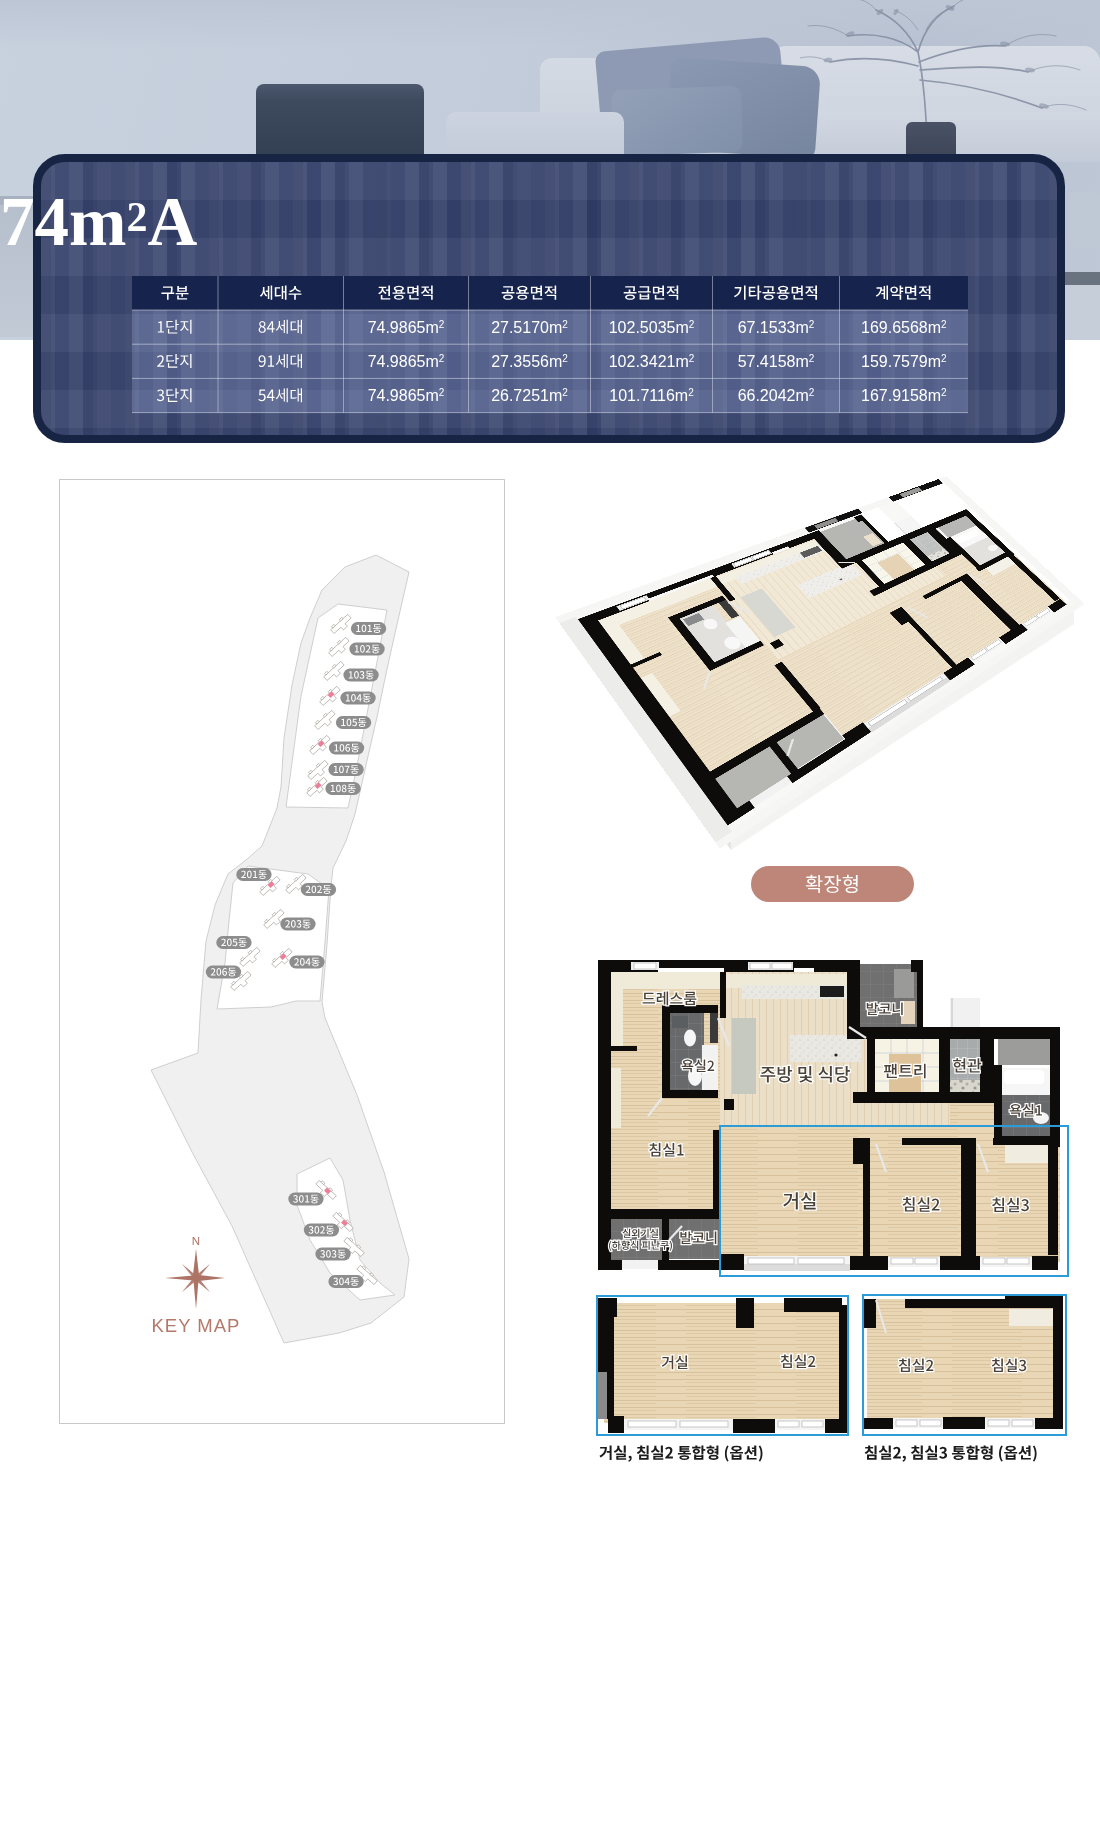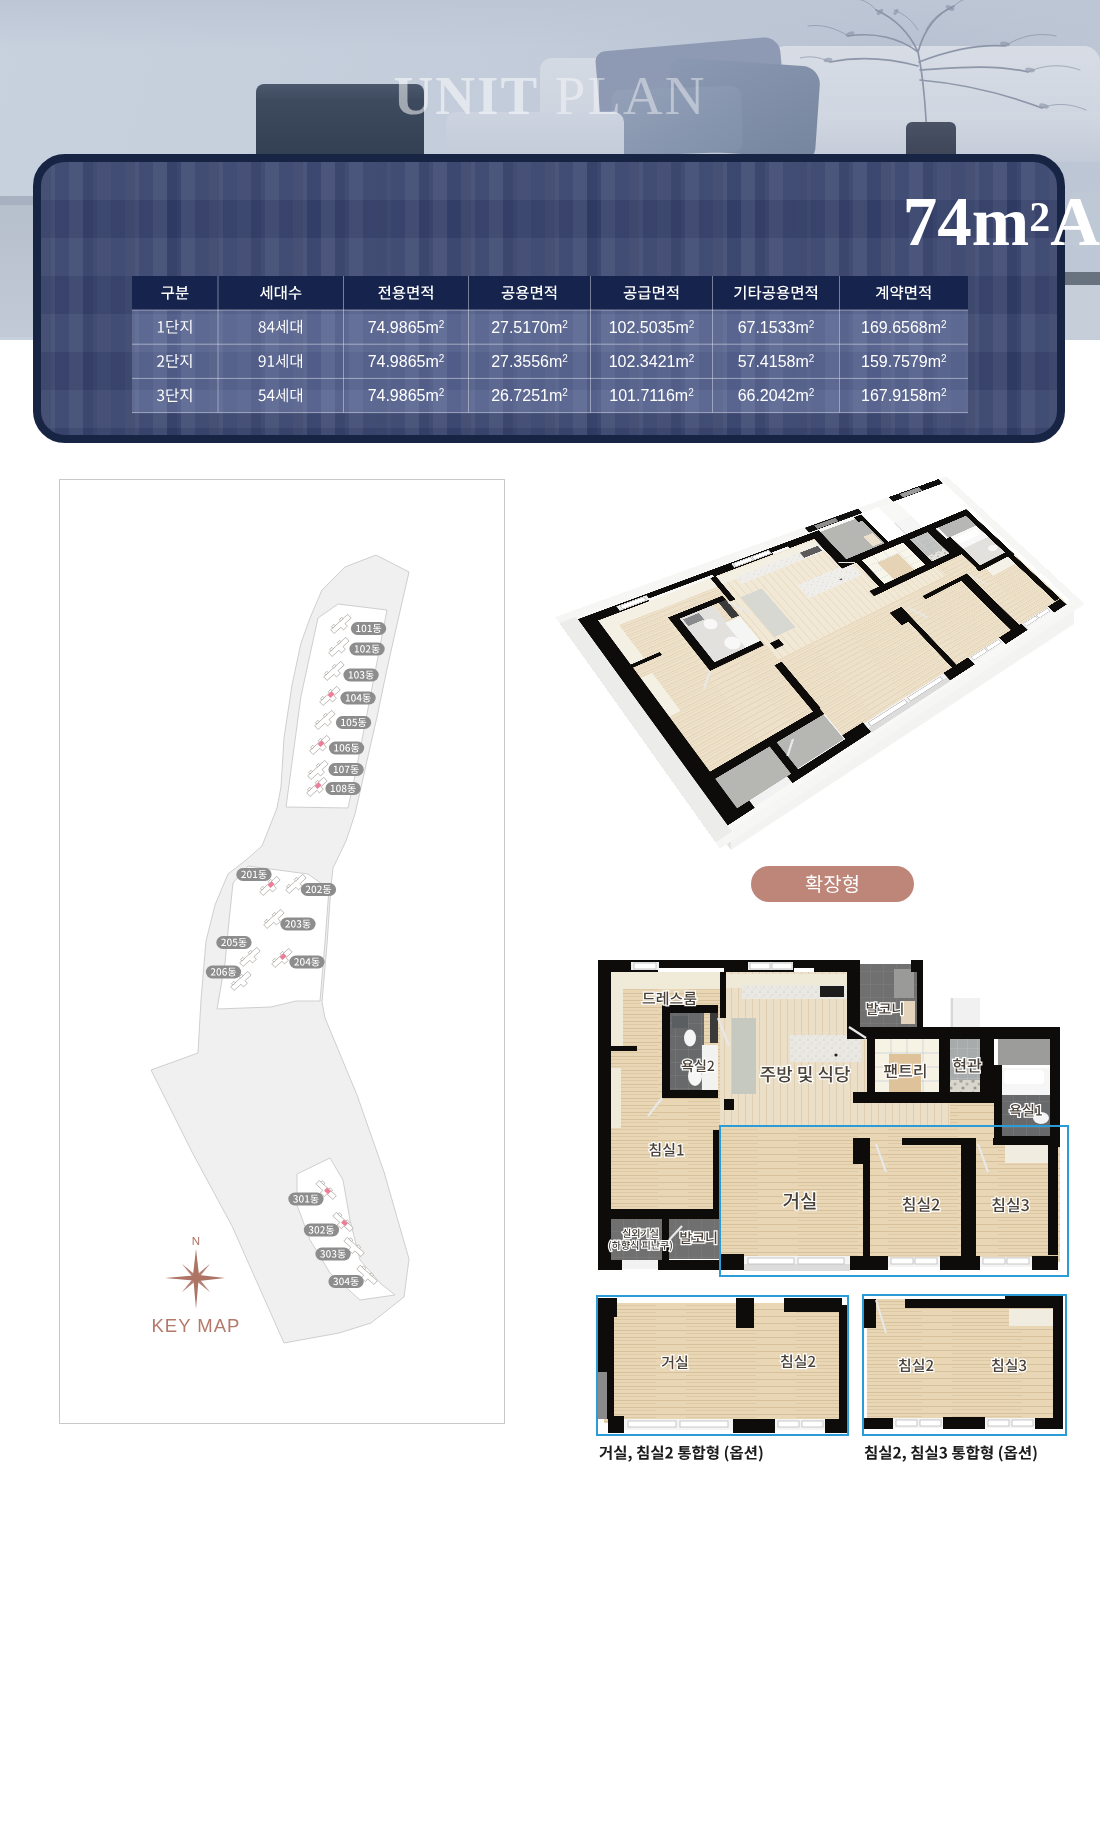--- a/index.html
+++ b/index.html
@@ -45,33 +45,32 @@
 
  <div class="abs" style="left:906px;top:122px;width:50px;height:58px;background:linear-gradient(180deg,#4a5265,#343c4e);border-radius:6px 6px 12px 12px;"></div>
 
  <div class="abs" style="left:0;top:196px;width:58px;height:9px;background:#a8b1c0;"></div>
  <div class="abs" style="left:0;top:205px;width:44px;height:132px;background:linear-gradient(180deg,#b6bfcc,#c2cad6);"></div>
 
  <div class="abs" style="left:1070px;top:192px;width:30px;height:56px;background:#bfc8d5;border-radius:6px;"></div>
  <div class="abs" style="left:1064px;top:272px;width:36px;height:13px;background:#69727f;"></div>
  <div class="abs" style="left:1064px;top:285px;width:36px;height:55px;background:#c6ced9;"></div>
 
- <div class="abs" style="left:0;top:64px;width:1100px;text-align:center;font-family:'Liberation Serif',serif;font-size:55px;letter-spacing:2px;color:rgba(255,255,255,0.52);"><span style="font-weight:bold;">UNIT</span> <span style="color:rgba(255,255,255,0.42);">PLAN</span></div>
 </div>
 
 <div class="abs" style="left:33px;top:154px;width:1032px;height:289px;border-radius:32px;
  background-color:#35416b;
  background-image:
   repeating-linear-gradient(90deg, rgba(255,255,255,0.05) 0 14px, rgba(255,255,255,0) 14px 28px),
   repeating-linear-gradient(90deg, rgba(13,22,53,0.10) 0 10px, rgba(13,22,53,0) 10px 42px),
   repeating-linear-gradient(90deg, rgba(255,255,255,0.028) 0 56px, rgba(255,255,255,0) 56px 70px),
   repeating-linear-gradient(180deg, rgba(255,255,255,0.04) 0 38px, rgba(10,18,45,0.06) 38px 76px);
  border:8px solid #172444;box-sizing:border-box;"></div>
 
-<div class="abs" style="left:0;top:183px;width:1100px;text-align:right;font-family:'Liberation Serif',serif;font-weight:bold;font-size:69px;color:#fff;">74m<span style="font-size:42px;vertical-align:14px;">2</span>A</div>
+<div class="abs" style="left:0;top:183px;width:1100px;text-align:left;font-family:'Liberation Serif',serif;font-weight:bold;font-size:69px;color:#fff;">74m<span style="font-size:42px;vertical-align:14px;">2</span>A</div>
 
 <svg class="abs" style="left:131.5px;top:276.0px;" width="836" height="138" viewBox="0 0 836 138">
     <rect x="0" y="0" width="836" height="34.0" fill="#16244d"></rect>
     <rect x="0" y="34.0" width="836" height="102.60000000000001" fill="rgba(190,205,255,0.22)"></rect>
     <line x1="86.0" y1="0" x2="86.0" y2="136.6" stroke="rgba(235,238,248,0.45)" stroke-width="1"></line>
     <line x1="211.5" y1="0" x2="211.5" y2="136.6" stroke="rgba(235,238,248,0.45)" stroke-width="1"></line>
     <line x1="336.5" y1="0" x2="336.5" y2="136.6" stroke="rgba(235,238,248,0.45)" stroke-width="1"></line>
     <line x1="458.5" y1="0" x2="458.5" y2="136.6" stroke="rgba(235,238,248,0.45)" stroke-width="1"></line>
     <line x1="580.5" y1="0" x2="580.5" y2="136.6" stroke="rgba(235,238,248,0.45)" stroke-width="1"></line>
     <line x1="707.5" y1="0" x2="707.5" y2="136.6" stroke="rgba(235,238,248,0.45)" stroke-width="1"></line>

